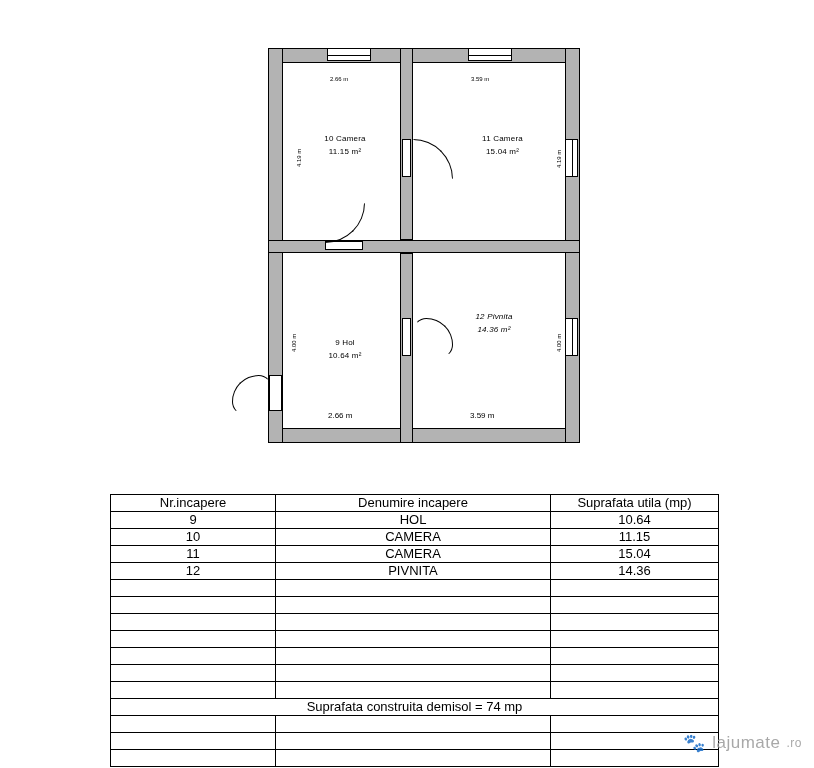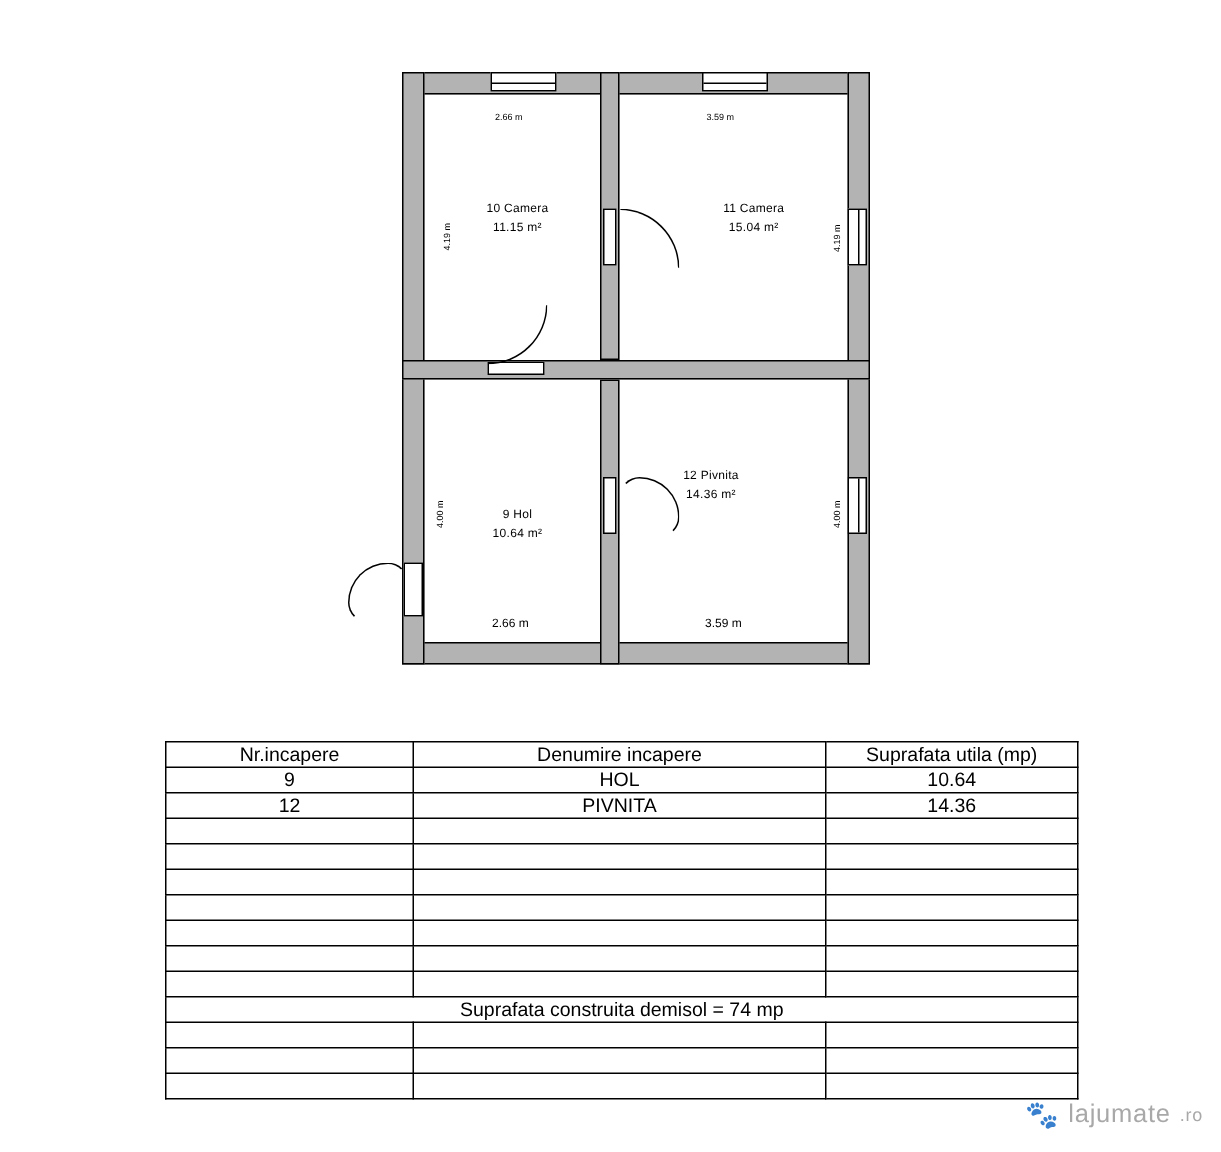--- a/index.html
+++ b/index.html
@@ -182,21 +182,21 @@
   <div class="room-label" style="left:455px; top:132px; width:95px;">
     <span class="nm">11  Camera</span>
     <span class="ar">15.04 m²</span>
   </div>
 
   <div class="room-label" style="left:300px; top:336px; width:90px;">
     <span class="nm">9  Hol</span>
     <span class="ar">10.64 m²</span>
   </div>
 
-  <div class="room-label" style="left:424px; top:310px; width:100px;">
+  <div class="room-label" style="left:444px; top:310px; width:100px;font-style:italic;">
     <span class="nm">12  Pivnita</span>
     <span class="ar">14.36 m²</span>
   </div>
 
   <div class="dim" style="left:330px; top:76px;">2.66 m</div>
   <div class="dim" style="left:471px; top:76px;">3.59 m</div>
   <div class="dim" style="left:328px; top:411px; font-size:8px;">2.66 m</div>
   <div class="dim" style="left:470px; top:411px; font-size:8px;">3.59 m</div>
 
   <div class="dim vert" style="left:296px; top:167px;">4.19 m</div>
@@ -219,20 +219,30 @@
         <td>Suprafata utila (mp)</td>
       </tr>
     </thead>
     <tbody>
       <tr>
         <td>9</td>
         <td>HOL</td>
         <td>10.64</td>
       </tr>
       <tr>
+        <td>10</td>
+        <td>CAMERA</td>
+        <td>11.15</td>
+      </tr>
+      <tr>
+        <td>11</td>
+        <td>CAMERA</td>
+        <td>15.04</td>
+      </tr>
+      <tr>
         <td>12</td>
         <td>PIVNITA</td>
         <td>14.36</td>
       </tr>
 
       <tr class="empty-row">
           <td></td>
           <td></td>
           <td></td>
         </tr>

